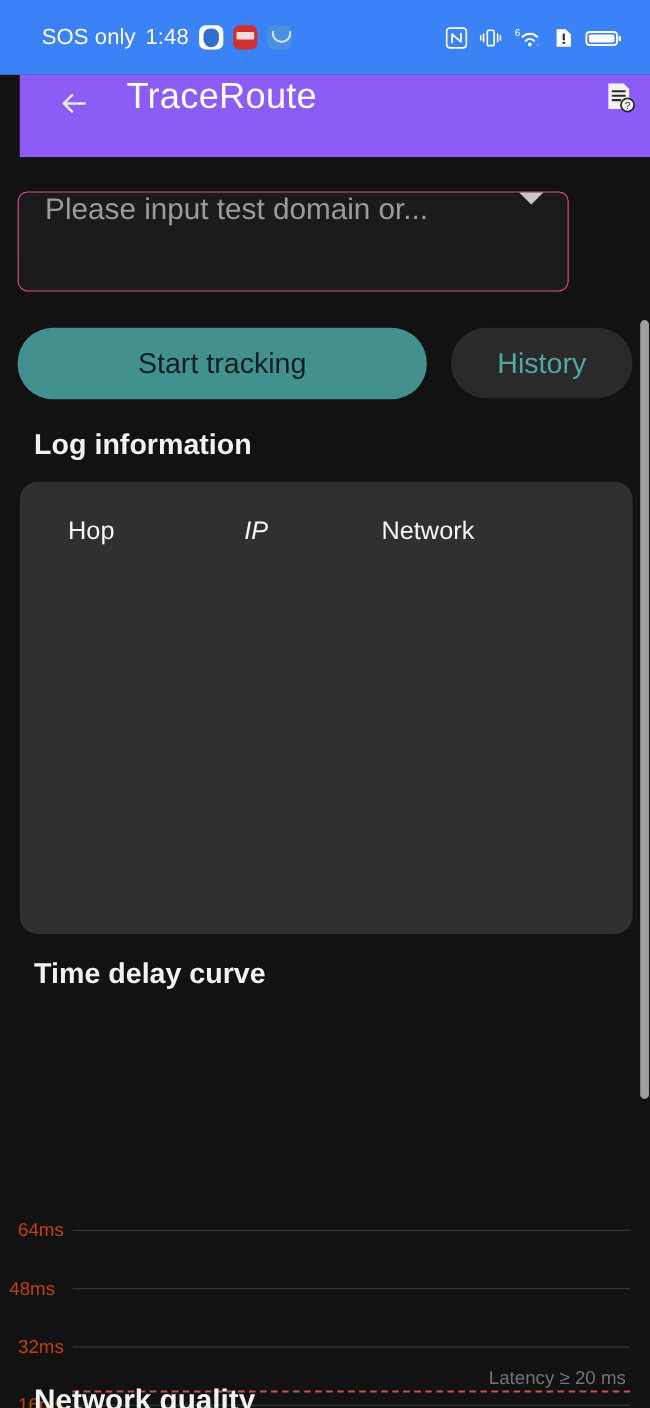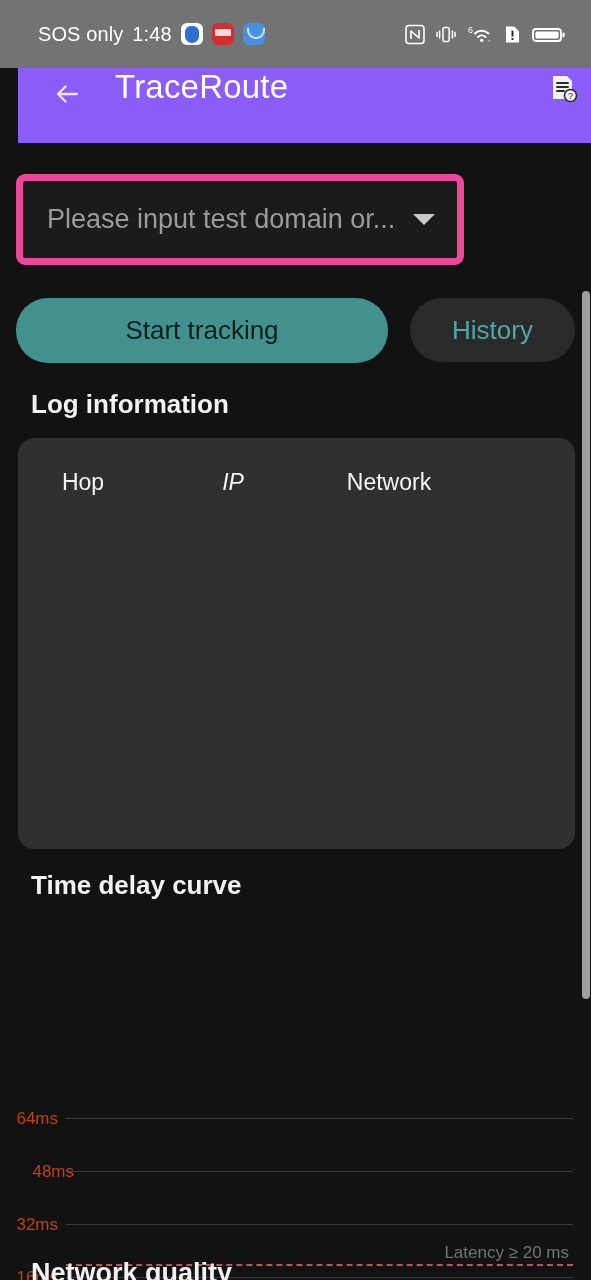--- a/index.html
+++ b/index.html
@@ -7,21 +7,21 @@
   body{
     width:591px; height:1280px; position:relative; overflow:hidden;
     background:#121212;
     font-family:"Liberation Sans", sans-serif;
     -webkit-font-smoothing:antialiased;
   }
 
   
   #status-bar{
     position:absolute; left:0; top:0; width:591px; height:68px;
-    background:#737373;
+    background:#3b82f6;
     display:flex; align-items:center; justify-content:space-between;
     padding:0 26px 0 38px;
   }
   .sb-left{ display:flex; align-items:center; gap:9px; }
   .sb-text{ color:#ffffff; font-size:20px; letter-spacing:.1px; white-space:nowrap; }
   .app-badge{ width:22px; height:22px; border-radius:6px; display:block; position:relative; }
   .badge-shield{
     background:#ffffff;
   }
   .badge-shield::after{
@@ -61,24 +61,24 @@
     display:flex; align-items:center; justify-content:center; cursor:pointer;
   }
 
   
   #content{
     position:absolute; left:0; top:143px; width:591px; height:1137px;
     background:#121212; overflow:hidden;
   }
 
   #domain-input{
-    position:absolute; left:16px; top:31px; width:448px; height:91px;
-    border:7px solid #ec4899; border-radius:9px;
+    position:absolute; left:16px; top:31px; width:501px; height:91px;
+    border:1px solid #ec4899; border-radius:9px;
     background:#1b1b1b;
-    display:flex; align-items:center; padding:0 22px 0 24px;
+    display:flex; padding:0 22px 0 24px;
     cursor:text;
   }
   #domain-placeholder{
     color:#9b9b9b; font-size:27px; flex:1;
     white-space:nowrap; overflow:hidden;
   }
   #domain-caret{
     width:0; height:0; margin-left:10px;
     border-left:11px solid transparent; border-right:11px solid transparent;
     border-top:11px solid #c8c8c8; cursor:pointer; flex:0 0 auto;
@@ -252,21 +252,21 @@
 
   <div id="delay-title" class="section-title">Time delay curve</div>
 
   <div id="delay-chart">
 
   <div class="grid-line" style="top: 334px;"></div>
       <div class="y-label" style="top: 325px; left: 8px;">16ms</div>
       <div class="grid-line" style="top: 281px;"></div>
       <div class="y-label" style="top: 272px; left: 8px;">32ms</div>
       <div class="grid-line" style="top: 228px;"></div>
-      <div class="y-label" style="top: 219px; left: 24px;">48ms</div>
+      <div class="y-label" style="top: 219px; left: 0;">48ms</div>
       <div class="grid-line" style="top: 175px;"></div>
       <div class="y-label" style="top: 166px; left: 8px;">64ms</div>
       <div id="threshold-line" style="top: 320.75px; border-top-color: rgb(194, 85, 78);"></div>
       <div id="threshold-label" style="top: 299.75px; right: 22px; color: #737373;">Latency ≥ 20 ms</div>
     </div>
 
   <div id="quality-title" class="section-title">Network quality</div>
 
 </div>
 

